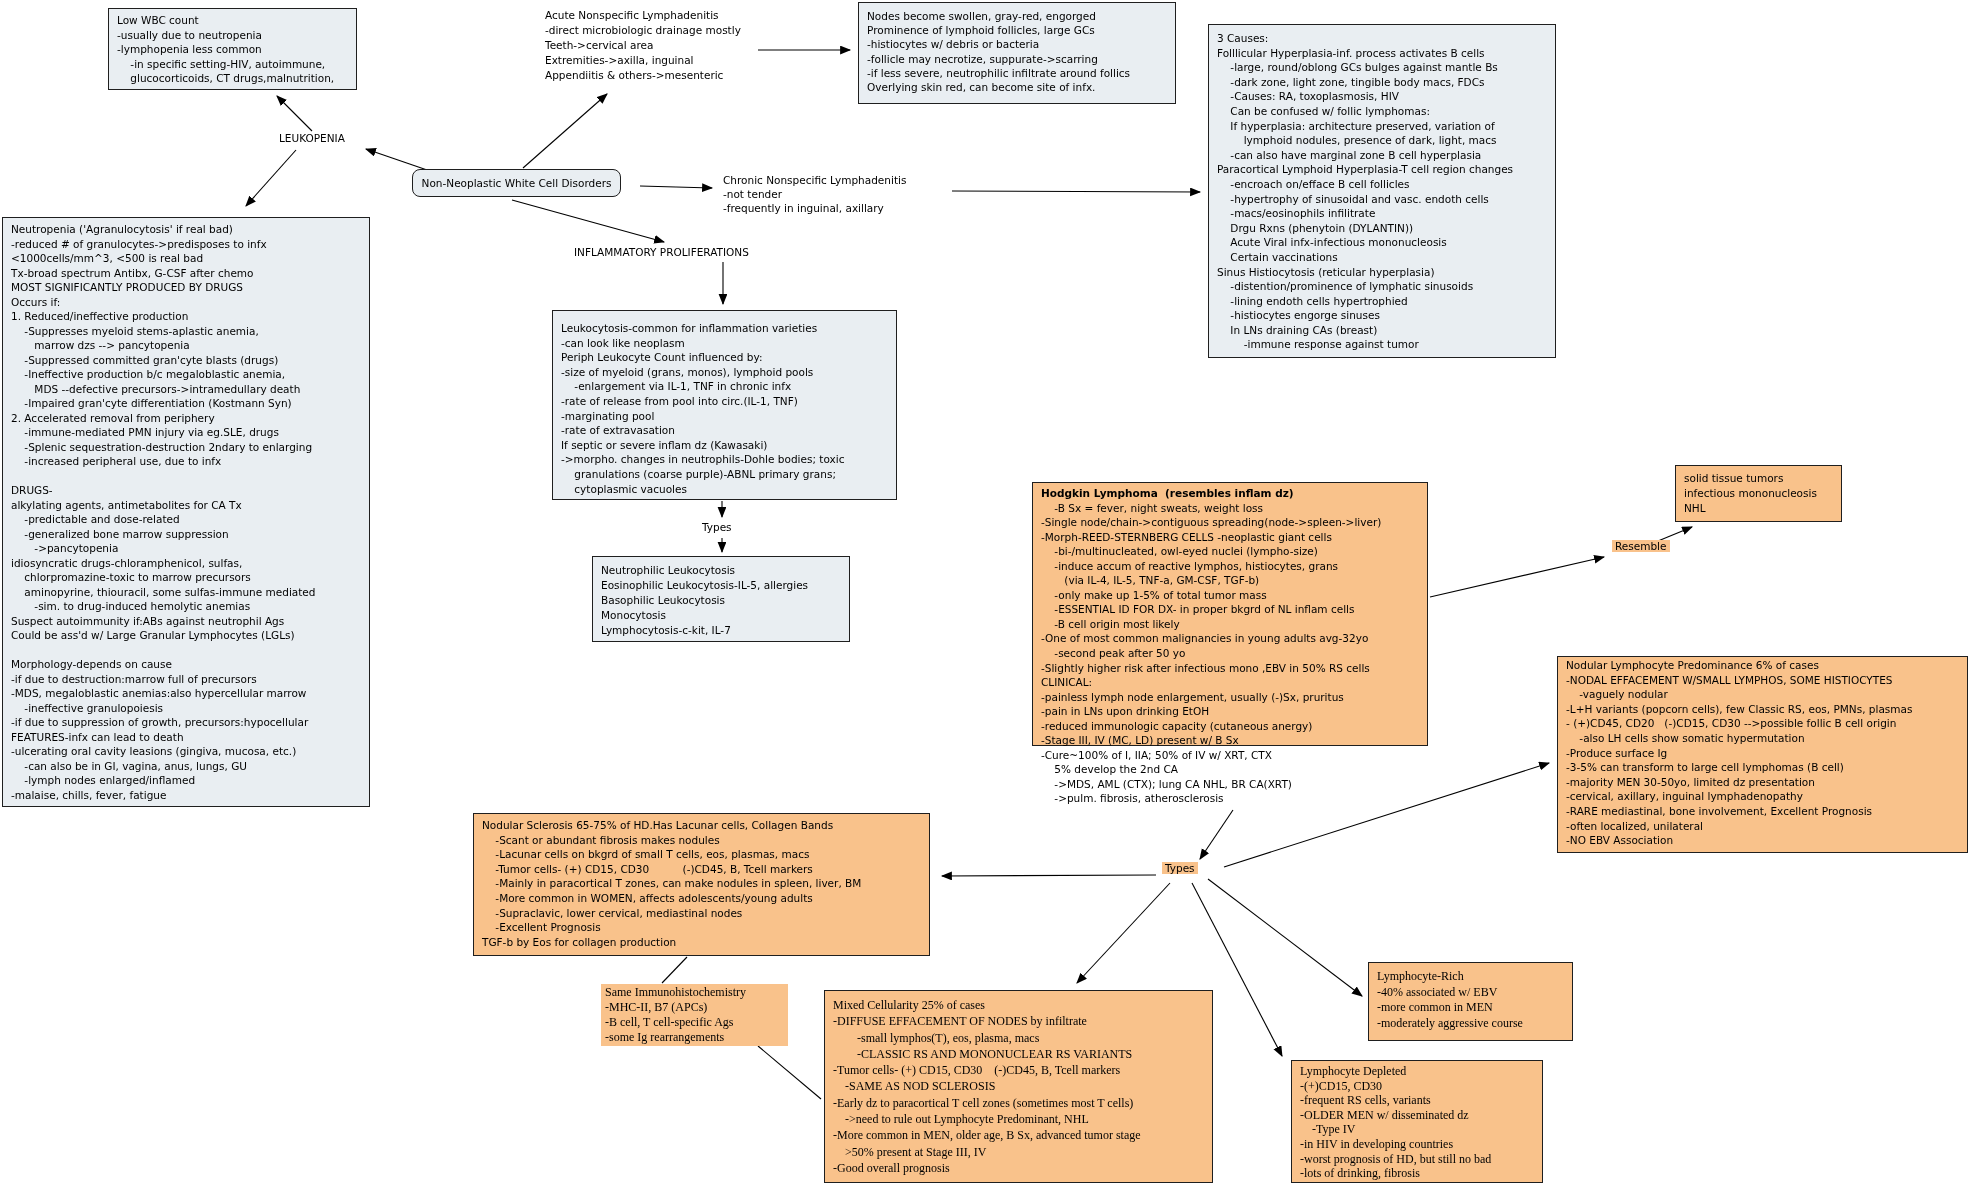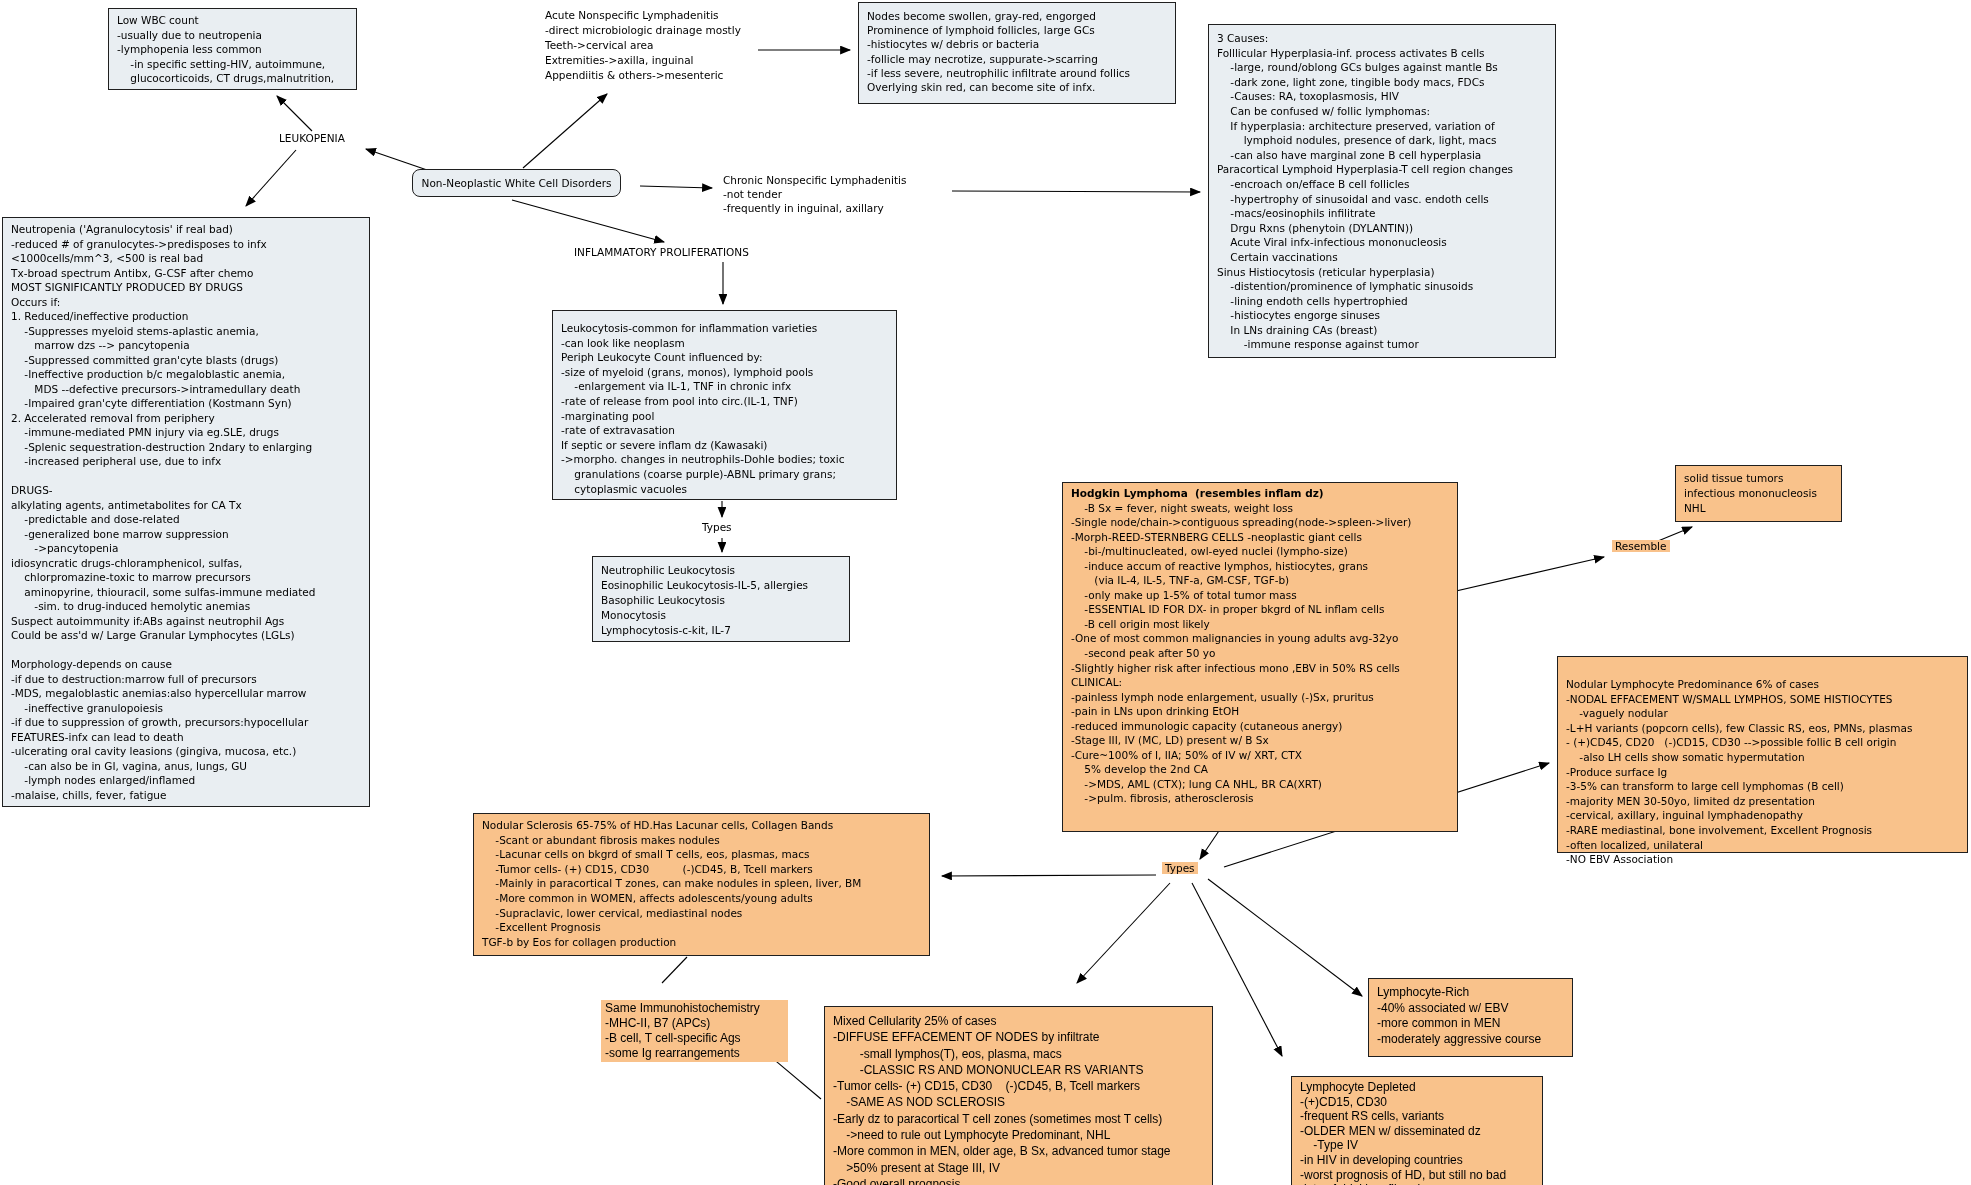--- a/index.html
+++ b/index.html
@@ -10,21 +10,21 @@
   .box{position:absolute;border:1px solid #1f1f1f;border-radius:0;
        background:#e9eef2;padding:5px 8px;line-height:14.55px;box-sizing:border-box;}
   .orange{background:#f9c28b;}
   .plain{position:absolute;line-height:15px;}
   .ln{white-space:pre;}
   .label{position:absolute;white-space:pre;}
   .hl{background:#f9c28b;padding:0 3px;}
   .bold{font-weight:bold;}
   .center{display:flex;align-items:center;justify-content:center;padding:0;border-radius:8px;}
   .flat{border:none;border-radius:0;}
-  .narrow{font-family:Liberation Sans, sans-serif;font-size:12px;margin-top:16px;}
+  .narrow{font-family:Liberation Serif, serif;font-size:12px;}
   .lh16{line-height:16.3px;}
   .lh155{line-height:15.5px;}
   .lh146{line-height:14.6px;}
   .lh142{line-height:14.2px;}
   .lh14{line-height:14px;}
   .lh15{line-height:15px;}
 </style>
 </head>
 <body>
 
@@ -182,21 +182,21 @@
   <div class="label" style="left:702px;top:521px;">Types</div>
 
   <div class="box lh15" style="left:592px;top:556px;width:258px;height:86px;padding-top:6px;">
       <div class="ln">Neutrophilic Leukocytosis</div>
       <div class="ln">Eosinophilic Leukocytosis-IL-5, allergies</div>
       <div class="ln">Basophilic Leukocytosis</div>
       <div class="ln">Monocytosis</div>
       <div class="ln">Lymphocytosis-c-kit, IL-7</div>
     </div>
 
-  <div class="box orange" style="left:1032px;top:482px;width:396px;height:350px;padding-top:3px;margin-left:30px;">
+  <div class="box orange" style="left:1032px;top:482px;width:396px;height:264px;padding-top:3px;">
     <div class="ln bold">Hodgkin Lymphoma  (resembles inflam dz)</div>
   <div class="ln">    -B Sx = fever, night sweats, weight loss</div>
       <div class="ln">-Single node/chain-&gt;contiguous spreading(node-&gt;spleen-&gt;liver)</div>
       <div class="ln">-Morph-REED-STERNBERG CELLS -neoplastic giant cells</div>
       <div class="ln">    -bi-/multinucleated, owl-eyed nuclei (lympho-size)</div>
       <div class="ln">    -induce accum of reactive lymphos, histiocytes, grans</div>
       <div class="ln">       (via IL-4, IL-5, TNF-a, GM-CSF, TGF-b)</div>
       <div class="ln">    -only make up 1-5% of total tumor mass</div>
       <div class="ln">    -ESSENTIAL ID FOR DX- in proper bkgrd of NL inflam cells</div>
       <div class="ln">    -B cell origin most likely</div>
@@ -215,21 +215,21 @@
     </div>
 
   <div class="label hl" style="left:1612px;top:540px;">Resemble</div>
 
   <div class="box orange lh15" style="left:1675px;top:465px;width:167px;height:57px;padding-top:5px;">
       <div class="ln">solid tissue tumors</div>
       <div class="ln">infectious mononucleosis</div>
       <div class="ln">NHL</div>
     </div>
 
-  <div class="box orange lh146" style="left:1557px;top:656px;width:411px;height:197px;padding-top:20px;">
+  <div class="box orange lh146" style="left:1557px;top:656px;width:411px;height:197px;padding-top:1px;">
       <div class="ln">Nodular Lymphocyte Predominance 6% of cases</div>
       <div class="ln">-NODAL EFFACEMENT W/SMALL LYMPHOS, SOME HISTIOCYTES</div>
       <div class="ln">    -vaguely nodular</div>
       <div class="ln">-L+H variants (popcorn cells), few Classic RS, eos, PMNs, plasmas</div>
       <div class="ln">- (+)CD45, CD20   (-)CD15, CD30 --&gt;possible follic B cell origin</div>
       <div class="ln">    -also LH cells show somatic hypermutation</div>
       <div class="ln">-Produce surface Ig</div>
       <div class="ln">-3-5% can transform to large cell lymphomas (B cell)</div>
       <div class="ln">-majority MEN 30-50yo, limited dz presentation</div>
       <div class="ln">-cervical, axillary, inguinal lymphadenopathy</div>

